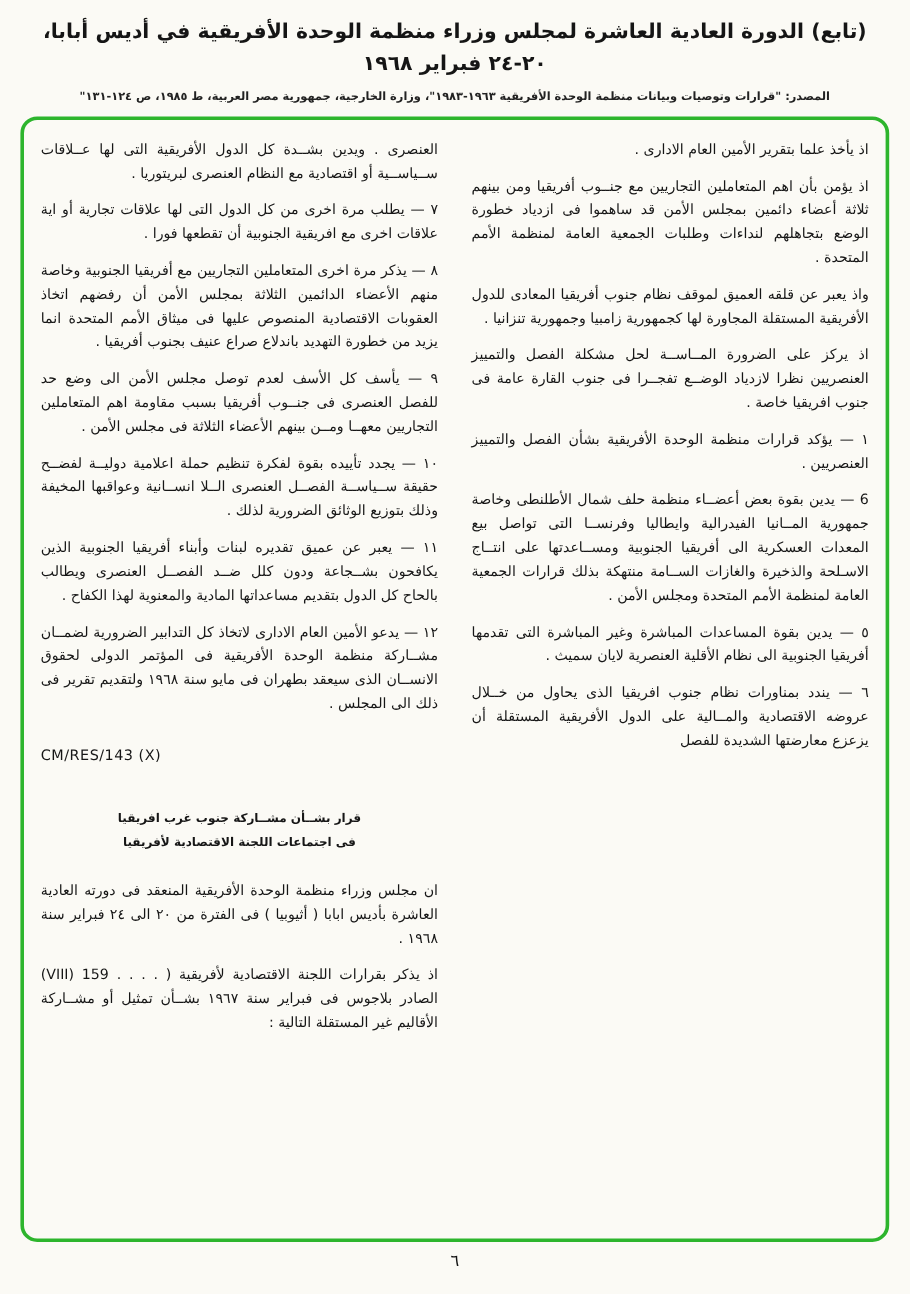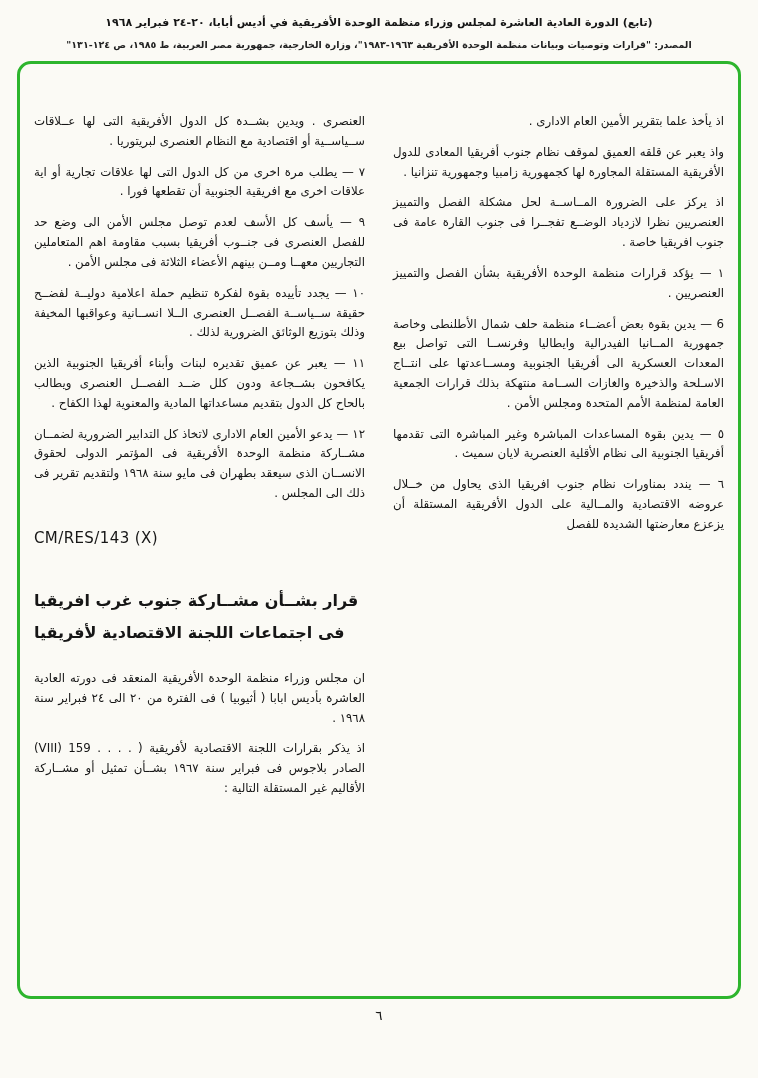--- a/index.html
+++ b/index.html
@@ -6,83 +6,84 @@
   body {
     width: 758px;
     min-height: 1078px;
     background: #fbfaf5;
     color: #151515;
     font-family: "DejaVu Sans", sans-serif;
   }
   .page { width: 758px; min-height: 1078px; padding-top: 14px; box-sizing: border-box; }
 
   .doc-header { direction: rtl; text-align: center; padding: 0 22px; }
-  .doc-title { font-size: 11px; font-weight: bold; line-height: 1.55; }
+  .doc-title { font-size: 17px; font-weight: bold; line-height: 1.55; }
   .doc-source { font-size: 9.5px; font-weight: bold; margin-top: 8px; color: #222; }
 
   .frame {
     margin: 11px 17px 0;
     border: 3px solid #2db52d;
     border-radius: 14px;
     padding: 15px 14px 12px;
     min-height: 938px;
     box-sizing: border-box;
     background: #fbfaf5;
   }
   .columns { display: flex; direction: rtl; gap: 28px; align-items: flex-start; }
   .col {
     flex: 1 1 0;
     direction: rtl;
     text-align: justify;
     font-size: 11.8px;
     line-height: 1.68;
     color: #161616;
-    margin-top: 33px;
   }
   .col p { margin: 0 0 11px; }
 
   .doc-ref {
     direction: ltr;
     text-align: left;
-    font-size: 15px;
+    font-size: 12px;
     letter-spacing: 0.4px;
     margin: 22px 0 34px;
     font-family: "DejaVu Sans", sans-serif;
   }
-  .res-heading { text-align: left; font-weight: bold; font-size: 16px; line-height: 2.0; margin: 0 0 20px; }
+  .res-heading { text-align: center; font-weight: bold; font-size: 10px; line-height: 2.0; margin: 0 0 20px; }
   .res-heading div { white-space: nowrap; }
 
   .page-number { text-align: center; font-size: 13.5px; padding: 8px 0 8px; }
 </style>
 </head>
 <body>
 
 <div class="page">
 
   <header class="doc-header">
     <div class="doc-title">(تابع) الدورة العادية العاشرة لمجلس وزراء منظمة الوحدة الأفريقية في أديس أبابا، ٢٠-٢٤ فبراير ١٩٦٨</div>
     <div class="doc-source">المصدر: "قرارات وتوصيات وبيانات منظمة الوحدة الأفريقية ١٩٦٣-١٩٨٣"، وزارة الخارجية، جمهورية مصر العربية، ط ١٩٨٥، ص ١٢٤-١٣١"</div>
   </header>
 
   <div class="frame" style="border-color: rgb(45, 181, 45);">
     <div class="columns">
 
       <div class="col">
         <p>اذ يأخذ علما بتقرير الأمين العام الادارى .</p>
+        <p>اذ يؤمن بأن اهم المتعاملين التجاريين مع جنــوب أفريقيا ومن بينهم ثلاثة أعضاء دائمين بمجلس الأمن قد ساهموا فى ازدياد خطورة الوضع بتجاهلهم لنداءات وطلبات الجمعية العامة لمنظمة الأمم المتحدة .</p>
         <p>واذ يعبر عن قلقه العميق لموقف نظام جنوب أفريقيا المعادى للدول الأفريقية المستقلة المجاورة لها كجمهورية زامبيا وجمهورية تنزانيا .</p>
         <p>اذ يركز على الضرورة المــاســة لحل مشكلة الفصل والتمييز العنصريين نظرا لازدياد الوضــع تفجــرا فى جنوب القارة عامة فى جنوب افريقيا خاصة .</p>
         <p>١ — يؤكد قرارات منظمة الوحدة الأفريقية بشأن الفصل والتمييز العنصريين .</p>
         <p>6 — يدين بقوة بعض أعضــاء منظمة حلف شمال الأطلنطى وخاصة جمهورية المــانيا الفيدرالية وايطاليا وفرنســا التى تواصل بيع المعدات العسكرية الى أفريقيا الجنوبية ومســاعدتها على انتــاج الاسـلحة والذخيرة والغازات الســامة منتهكة بذلك قرارات الجمعية العامة لمنظمة الأمم المتحدة ومجلس الأمن .</p>
         <p>٥ — يدين بقوة المساعدات المباشرة وغير المباشرة التى تقدمها أفريقيا الجنوبية الى نظام الأقلية العنصرية لايان سميث .</p>
         <p>٦ — يندد بمناورات نظام جنوب افريقيا الذى يحاول من خــلال عروضه الاقتصادية والمــالية على الدول الأفريقية المستقلة أن يزعزع معارضتها الشديدة للفصل</p>
       </div>
 
       <div class="col">
         <p>العنصرى . ويدين بشــدة كل الدول الأفريقية التى لها عــلاقات ســياســية أو اقتصادية مع النظام العنصرى لبريتوريا .</p>
         <p>٧ — يطلب مرة اخرى من كل الدول التى لها علاقات تجارية أو اية علاقات اخرى مع افريقية الجنوبية أن تقطعها فورا .</p>
+        <p>٨ — يذكر مرة اخرى المتعاملين التجاريين مع أفريقيا الجنوبية وخاصة منهم الأعضاء الدائمين الثلاثة بمجلس الأمن أن رفضهم اتخاذ العقوبات الاقتصادية المنصوص عليها فى ميثاق الأمم المتحدة انما يزيد من خطورة التهديد باندلاع صراع عنيف بجنوب أفريقيا .</p>
         <p>٩ — يأسف كل الأسف لعدم توصل مجلس الأمن الى وضع حد للفصل العنصرى فى جنــوب أفريقيا بسبب مقاومة اهم المتعاملين التجاريين معهــا ومــن بينهم الأعضاء الثلاثة فى مجلس الأمن .</p>
         <p>١٠ — يجدد تأييده بقوة لفكرة تنظيم حملة اعلامية دوليــة لفضــح حقيقة ســياســة الفصــل العنصرى الــلا انســانية وعواقبها المخيفة وذلك بتوزيع الوثائق الضرورية لذلك .</p>
         <p>١١ — يعبر عن عميق تقديره لبنات وأبناء أفريقيا الجنوبية الذين يكافحون بشــجاعة ودون كلل ضــد الفصــل العنصرى ويطالب بالحاح كل الدول بتقديم مساعداتها المادية والمعنوية لهذا الكفاح .</p>
         <p>١٢ — يدعو الأمين العام الادارى لاتخاذ كل التدابير الضرورية لضمــان مشــاركة منظمة الوحدة الأفريقية فى المؤتمر الدولى لحقوق الانســان الذى سيعقد بطهران فى مايو سنة ١٩٦٨ ولتقديم تقرير فى ذلك الى المجلس .</p>
 
         <div class="doc-ref">CM/RES/143  (X)</div>
 
         <div class="res-heading">
           <div>قرار بشــأن مشــاركة جنوب غرب افريقيا</div>
           <div>فى اجتماعات اللجنة الاقتصادية لأفريقيا</div>

